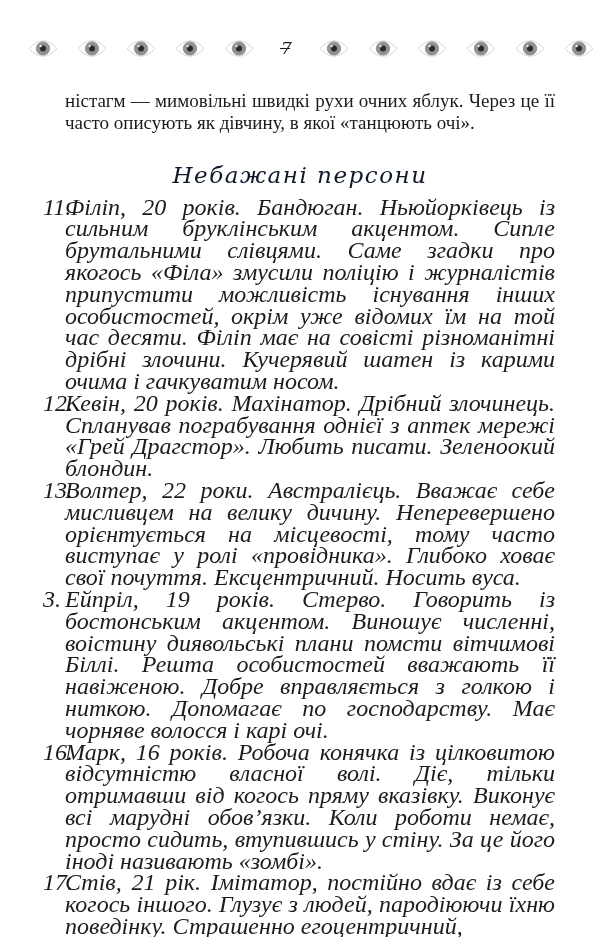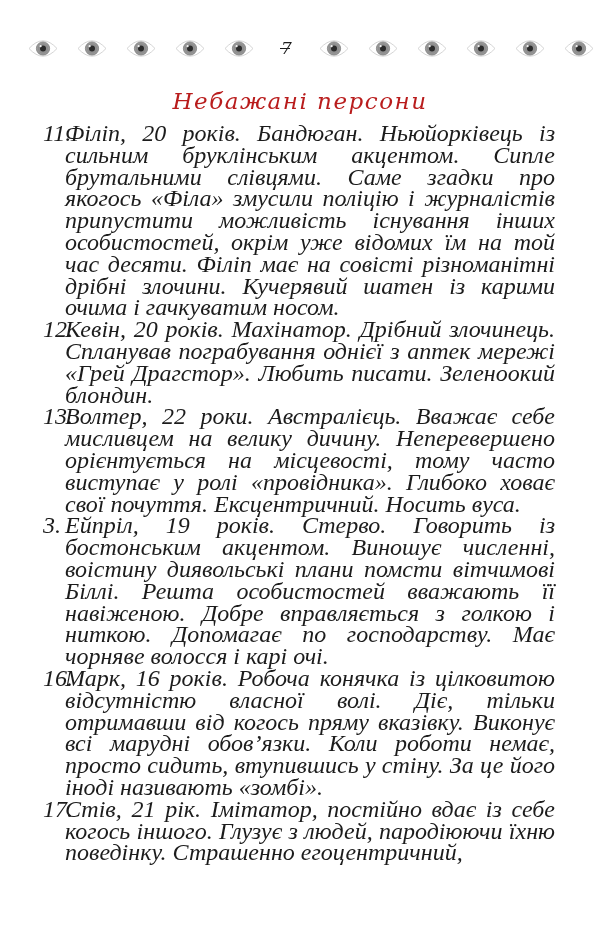--- a/index.html
+++ b/index.html
@@ -71,21 +71,21 @@
     line-height: 21.8px;
     text-align: justify;
   }
   .section-heading {
     margin-top: 28px;
     text-align: center;
     font-family: "DejaVu Serif", serif;
     font-style: italic;
     font-size: 23px;
     letter-spacing: 1.5px;
-    color: #b91c1c;
+    color: #0f172a;
   }
   .intro-para {
     margin: 17px 45px 0 43px;
     font-size: 19px;
     line-height: 21.8px;
     text-align: justify;
   }
   .plist {
     margin: 9px 45px 0 43px;
   }
@@ -197,20 +197,21 @@
   <svg class="eye" viewBox="0 0 30 17" aria-hidden="true">
     <path d="M1,8.5 Q8,0.8 15,0.8 Q22,0.8 29,8.5 Q22,16.2 15,16.2 Q8,16.2 1,8.5 Z" fill="#ffffff" stroke="#c9c9c9" stroke-width="0.8"></path>
     <circle cx="15" cy="8.5" r="6.6" fill="#9a9a9a" stroke="#7c7c7c" stroke-width="0.8"></circle>
     <circle cx="15" cy="8.5" r="5.2" fill="#8f8f8f"></circle>
     <circle cx="15" cy="8.5" r="3" fill="#2b2b2b"></circle>
     <circle cx="12.6" cy="6.2" r="1.1" fill="#f2f2f2"></circle>
   </svg>
 </div>
   </div>
 
+  <p class="cont-para">ністагм — мимовільні швидкі рухи очних яблук. Через це її часто описують як дівчину, в якої «танцюють очі».</p>
 
   <div class="section-heading">Небажані персони</div>
 
 
   <div class="plist">
   <div class="list-item">
     <span class="num">11.</span>
     <span>Філіп, 20 років. Бандюган. Ньюйорківець із сильним бруклінським акцентом. Сипле брутальними слівцями. Саме згадки про якогось «Філа» змусили поліцію і журналістів припустити можливість існування інших особистостей, окрім уже відомих їм на той час десяти. Філіп має на совісті різноманітні дрібні злочини. Кучерявий шатен із карими очима і гачкуватим носом.</span>
   </div>
 

